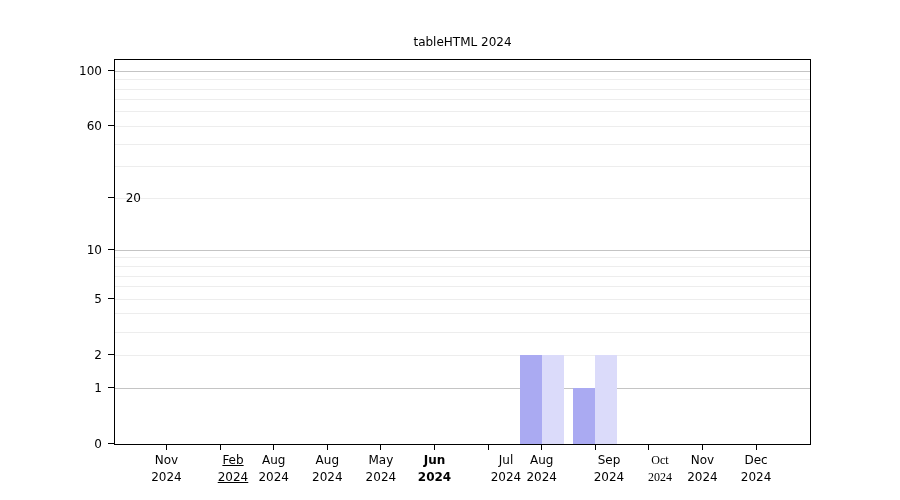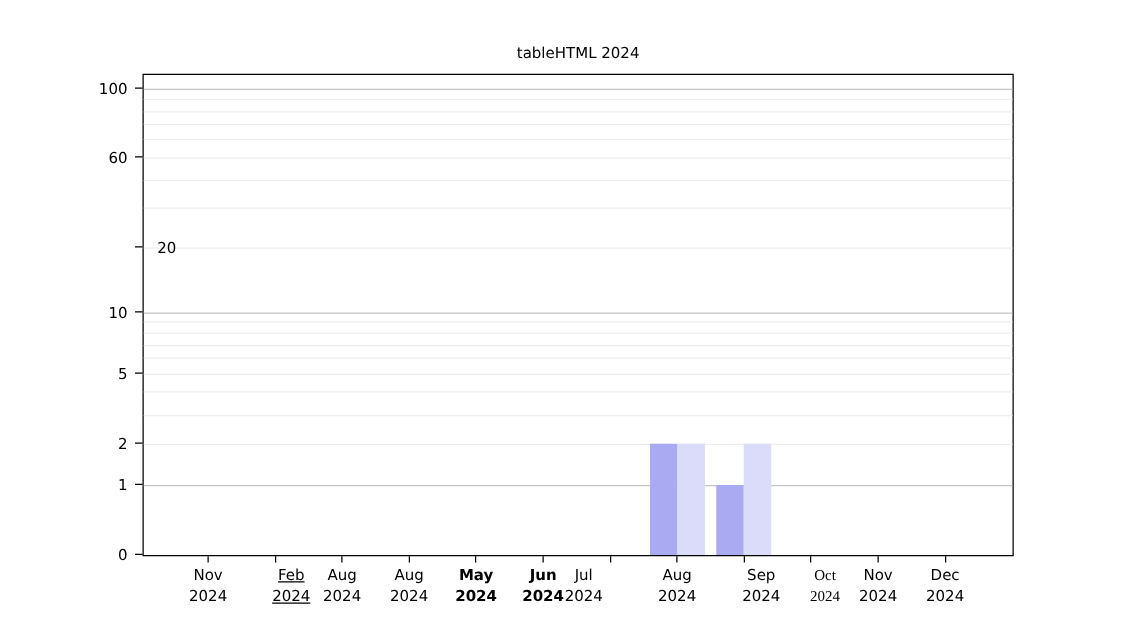--- a/index.html
+++ b/index.html
@@ -100,27 +100,27 @@
       <div class="x-tick" style="left: 219.6px;"></div>
       <div class="x-tick-label" style="left: 205px; text-decoration: underline;">Feb
 2024</div>
       <div class="x-tick" style="left: 273.2px;"></div>
       <div class="x-tick-label" style="left: 245.7px;">Aug
 2024</div>
       <div class="x-tick" style="left: 326.8px;"></div>
       <div class="x-tick-label" style="left: 299.3px;">Aug
 2024</div>
       <div class="x-tick" style="left: 380.4px;"></div>
-      <div class="x-tick-label" style="left: 352.9px; font-weight: bold;">May
+      <div class="x-tick-label" style="left: 352.9px;">May
 2024</div>
       <div class="x-tick" style="left: 434px;"></div>
       <div class="x-tick-label" style="left: 406.5px; font-weight: bold;">Jun
 2024</div>
       <div class="x-tick" style="left: 487.6px;"></div>
-      <div class="x-tick-label" style="left: 439px;">Jul
+      <div class="x-tick-label" style="left: 478px;">Jul
 2024</div>
       <div class="x-tick" style="left: 541.2px;"></div>
       <div class="x-tick-label" style="left: 513.7px;">Aug
 2024</div>
       <div class="x-tick" style="left: 594.8px;"></div>
       <div class="x-tick-label" style="left: 581px;">Sep
 2024</div>
       <div class="x-tick" style="left: 648.4px;"></div>
       <div class="x-tick-label" style="left: 632px; font-family: Liberation Serif, serif;">Oct
 2024</div>

